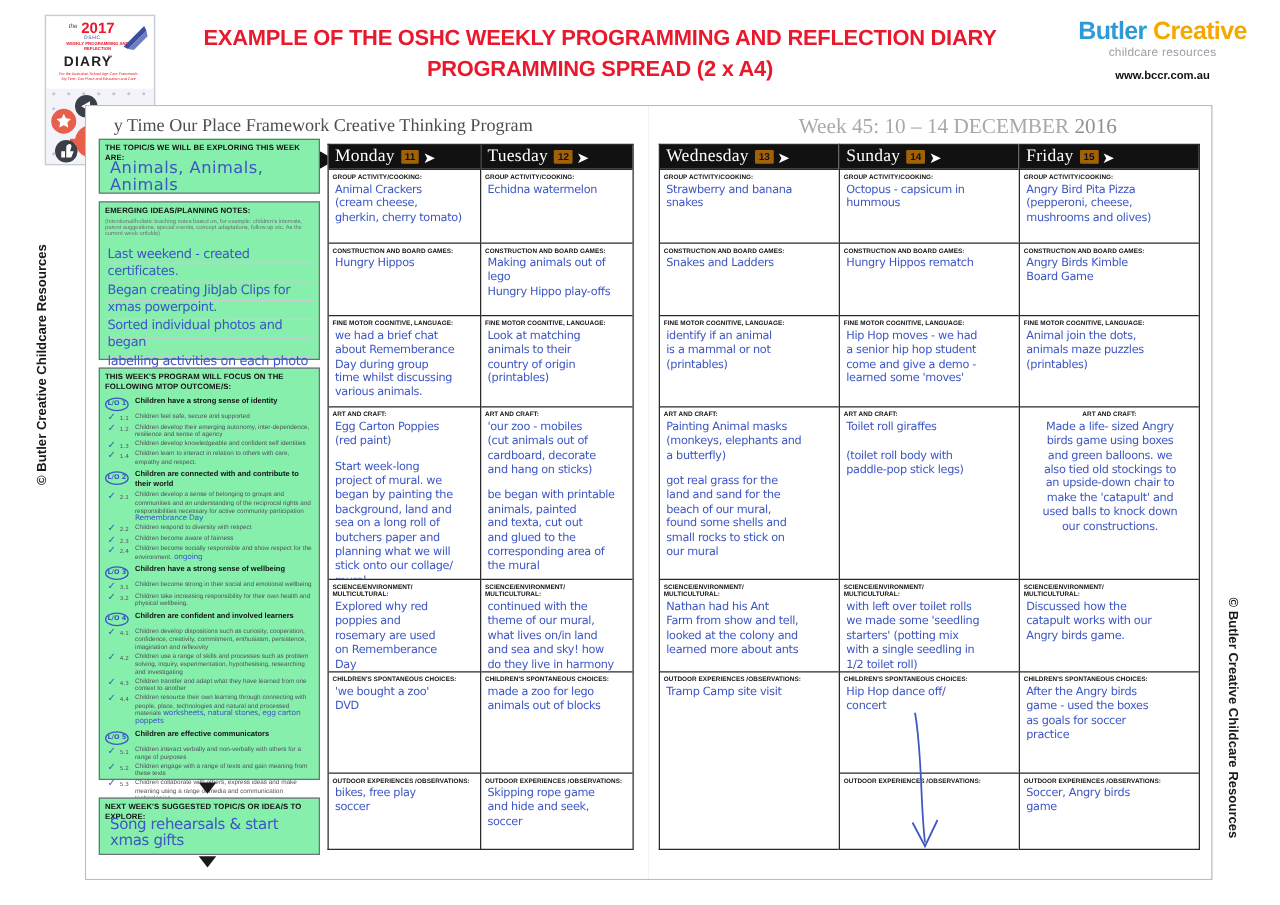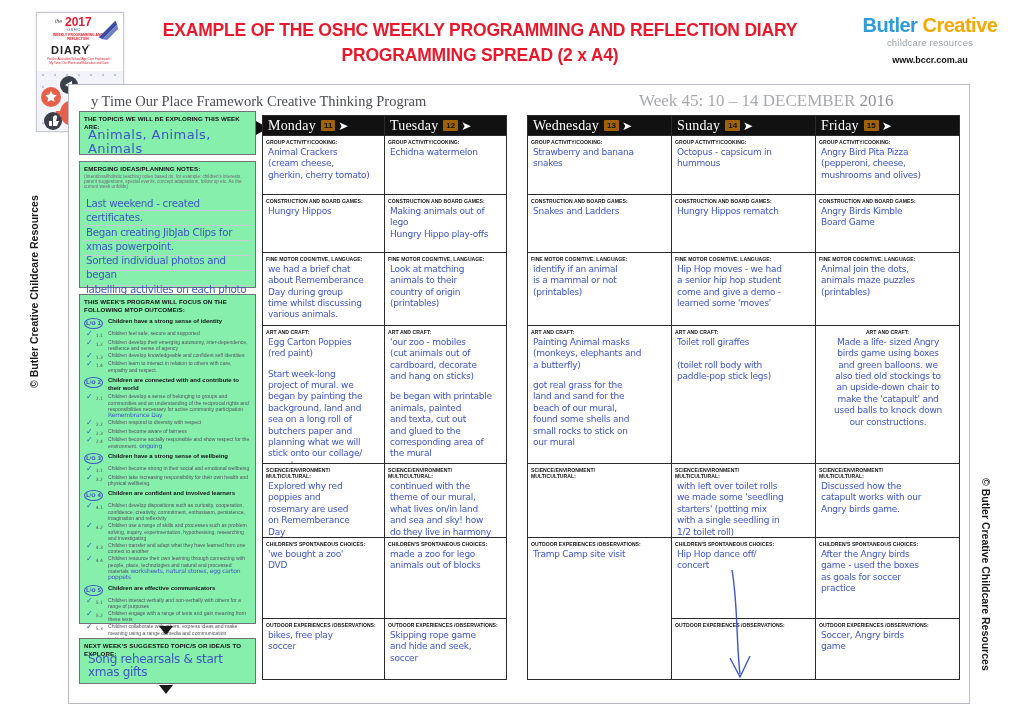--- a/index.html
+++ b/index.html
@@ -523,20 +523,24 @@
             <div class="cell-hand second">got real grass for the
 land and sand for the
 beach of our mural,
 found some shells and
 small rocks to stick on
 our mural</div>
           </div>
           <div class="cell" style="height: 73px;">
             <div class="cell-cap" style="white-space: pre-line;">SCIENCE/ENVIRONMENT/
 MULTICULTURAL:</div>
+            <div class="cell-hand">Nathan had his Ant
+Farm from show and tell,
+looked at the colony and
+learned more about ants</div>
           </div>
           <div class="cell" style="height: 60px;">
             <div class="cell-cap" style="white-space: pre-line;">OUTDOOR EXPERIENCES /OBSERVATIONS:</div>
             <div class="cell-hand">Tramp Camp site visit</div>
           </div>
         </div>
         <div class="daycol" style="width: 143px;">
           <div class="dayhdr">
             <span class="dayname">Sunday</span>
             <span class="daynum">14</span>

